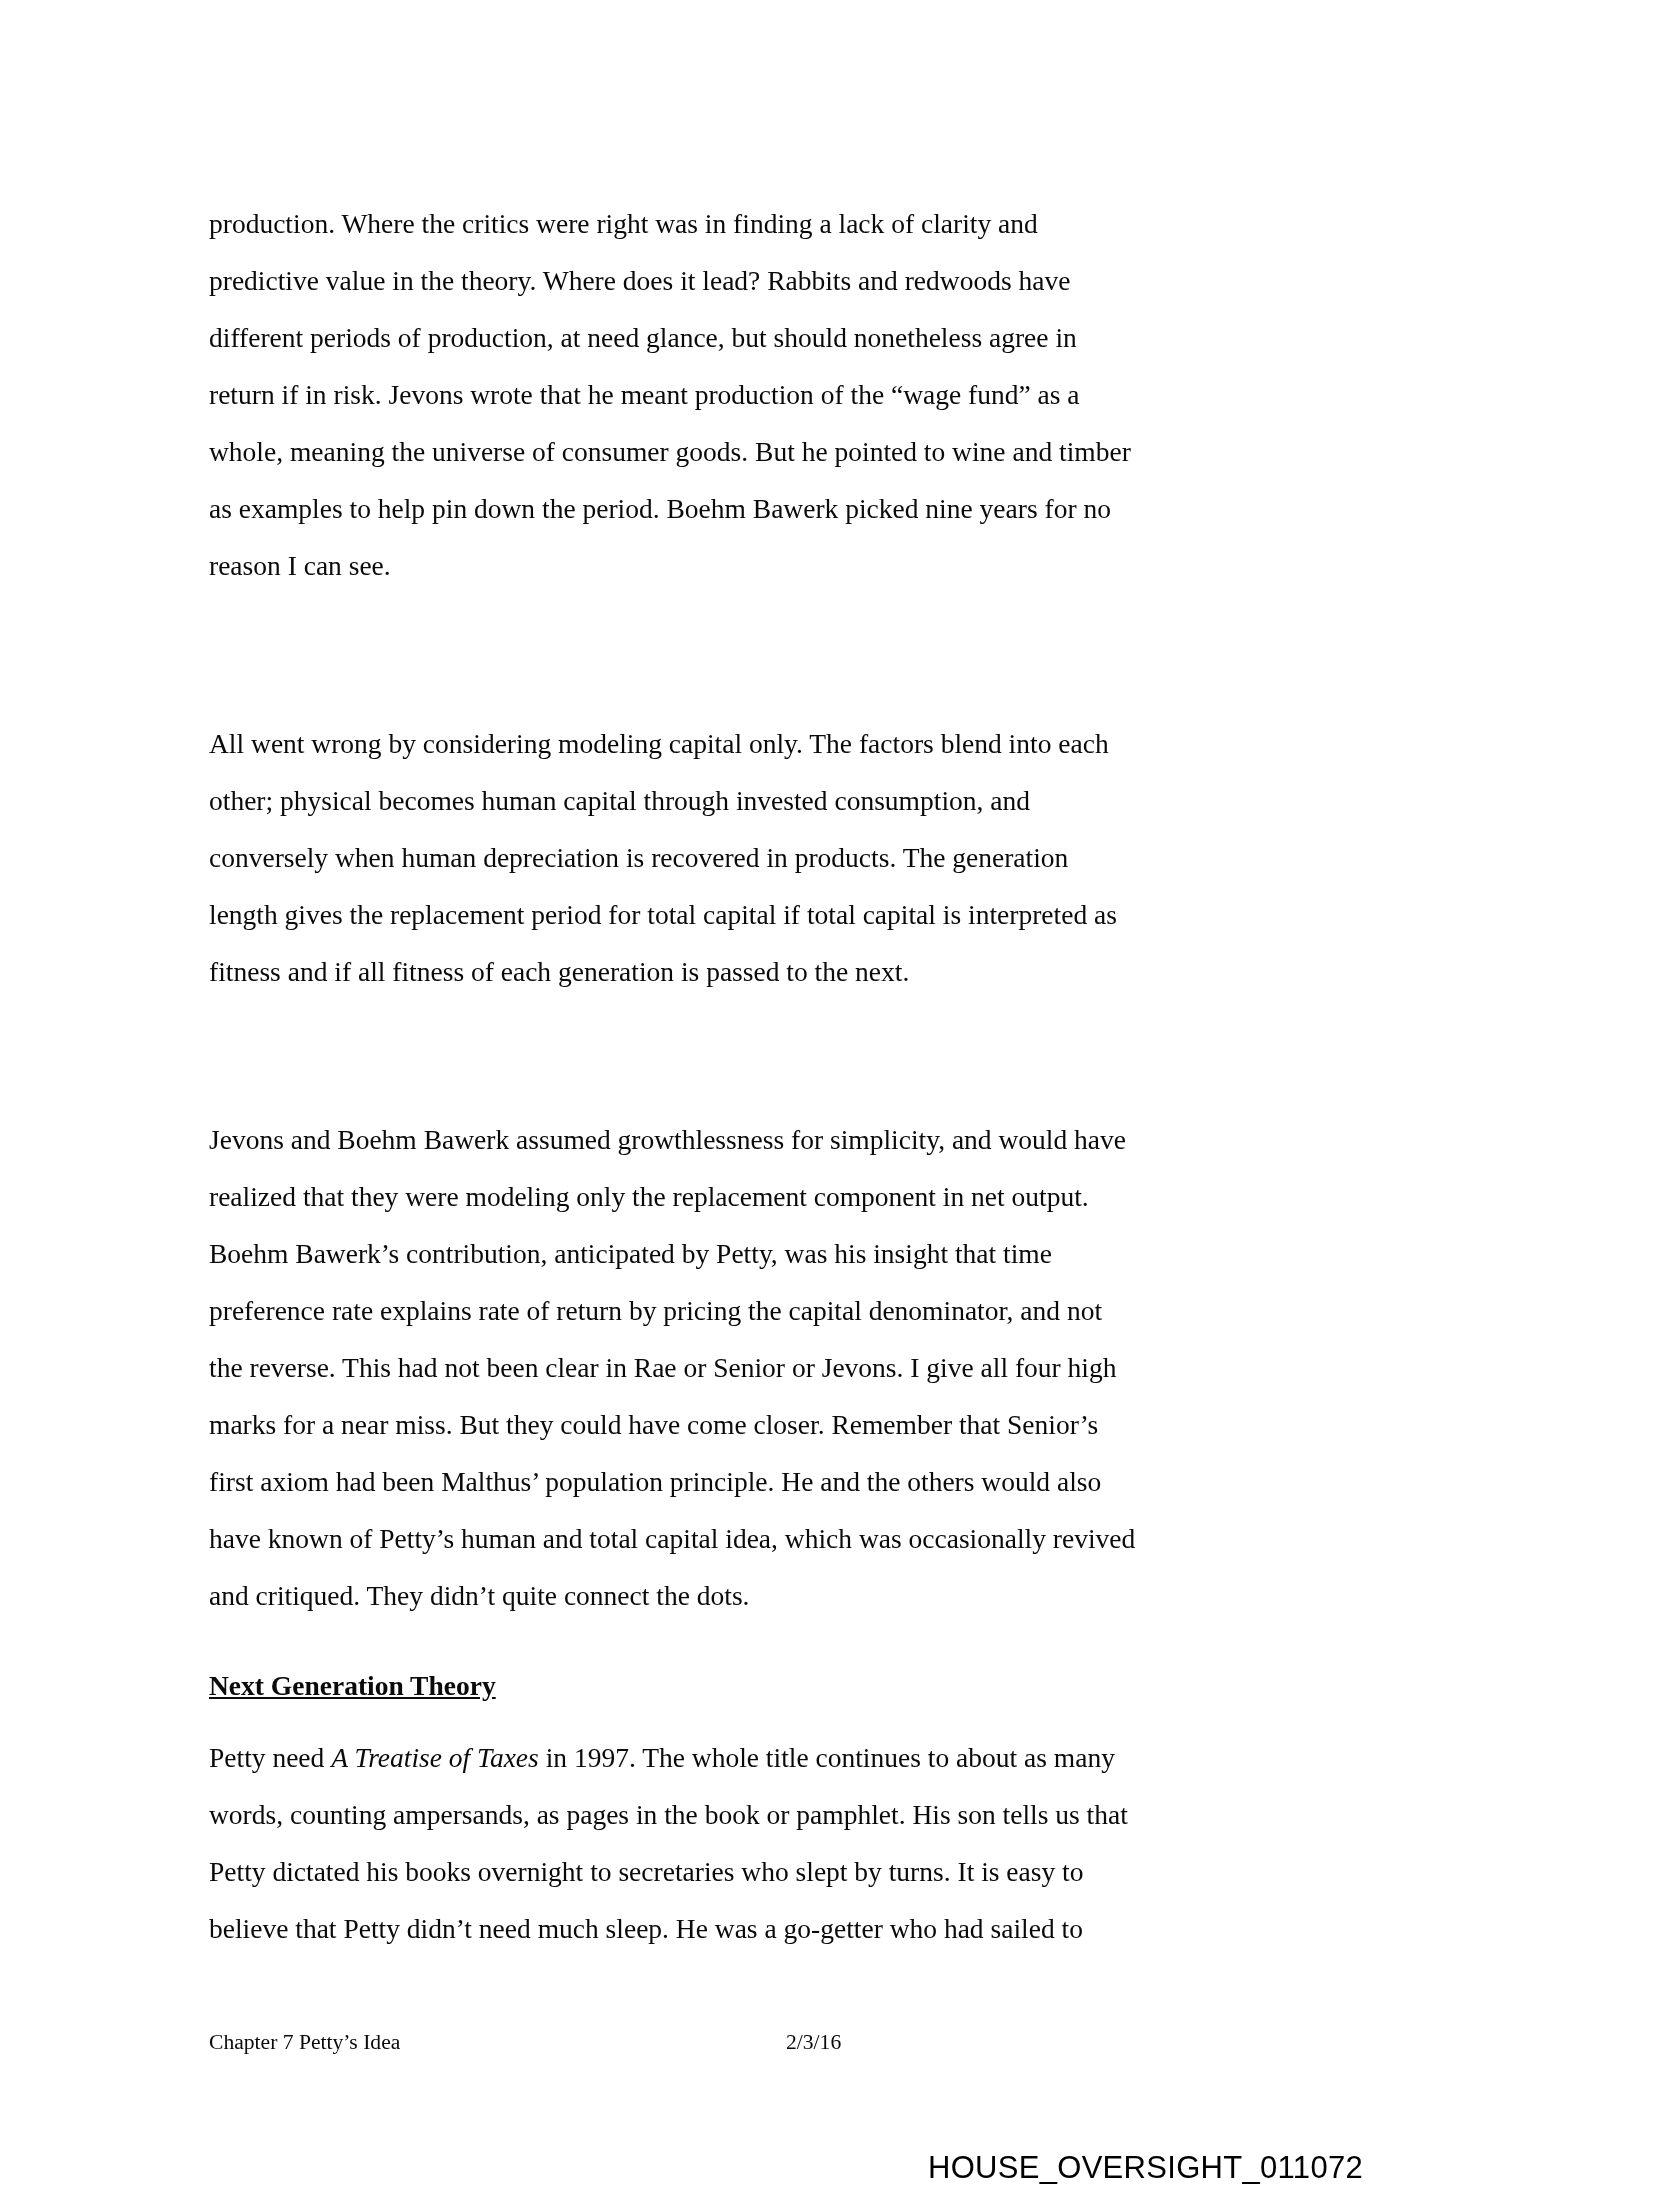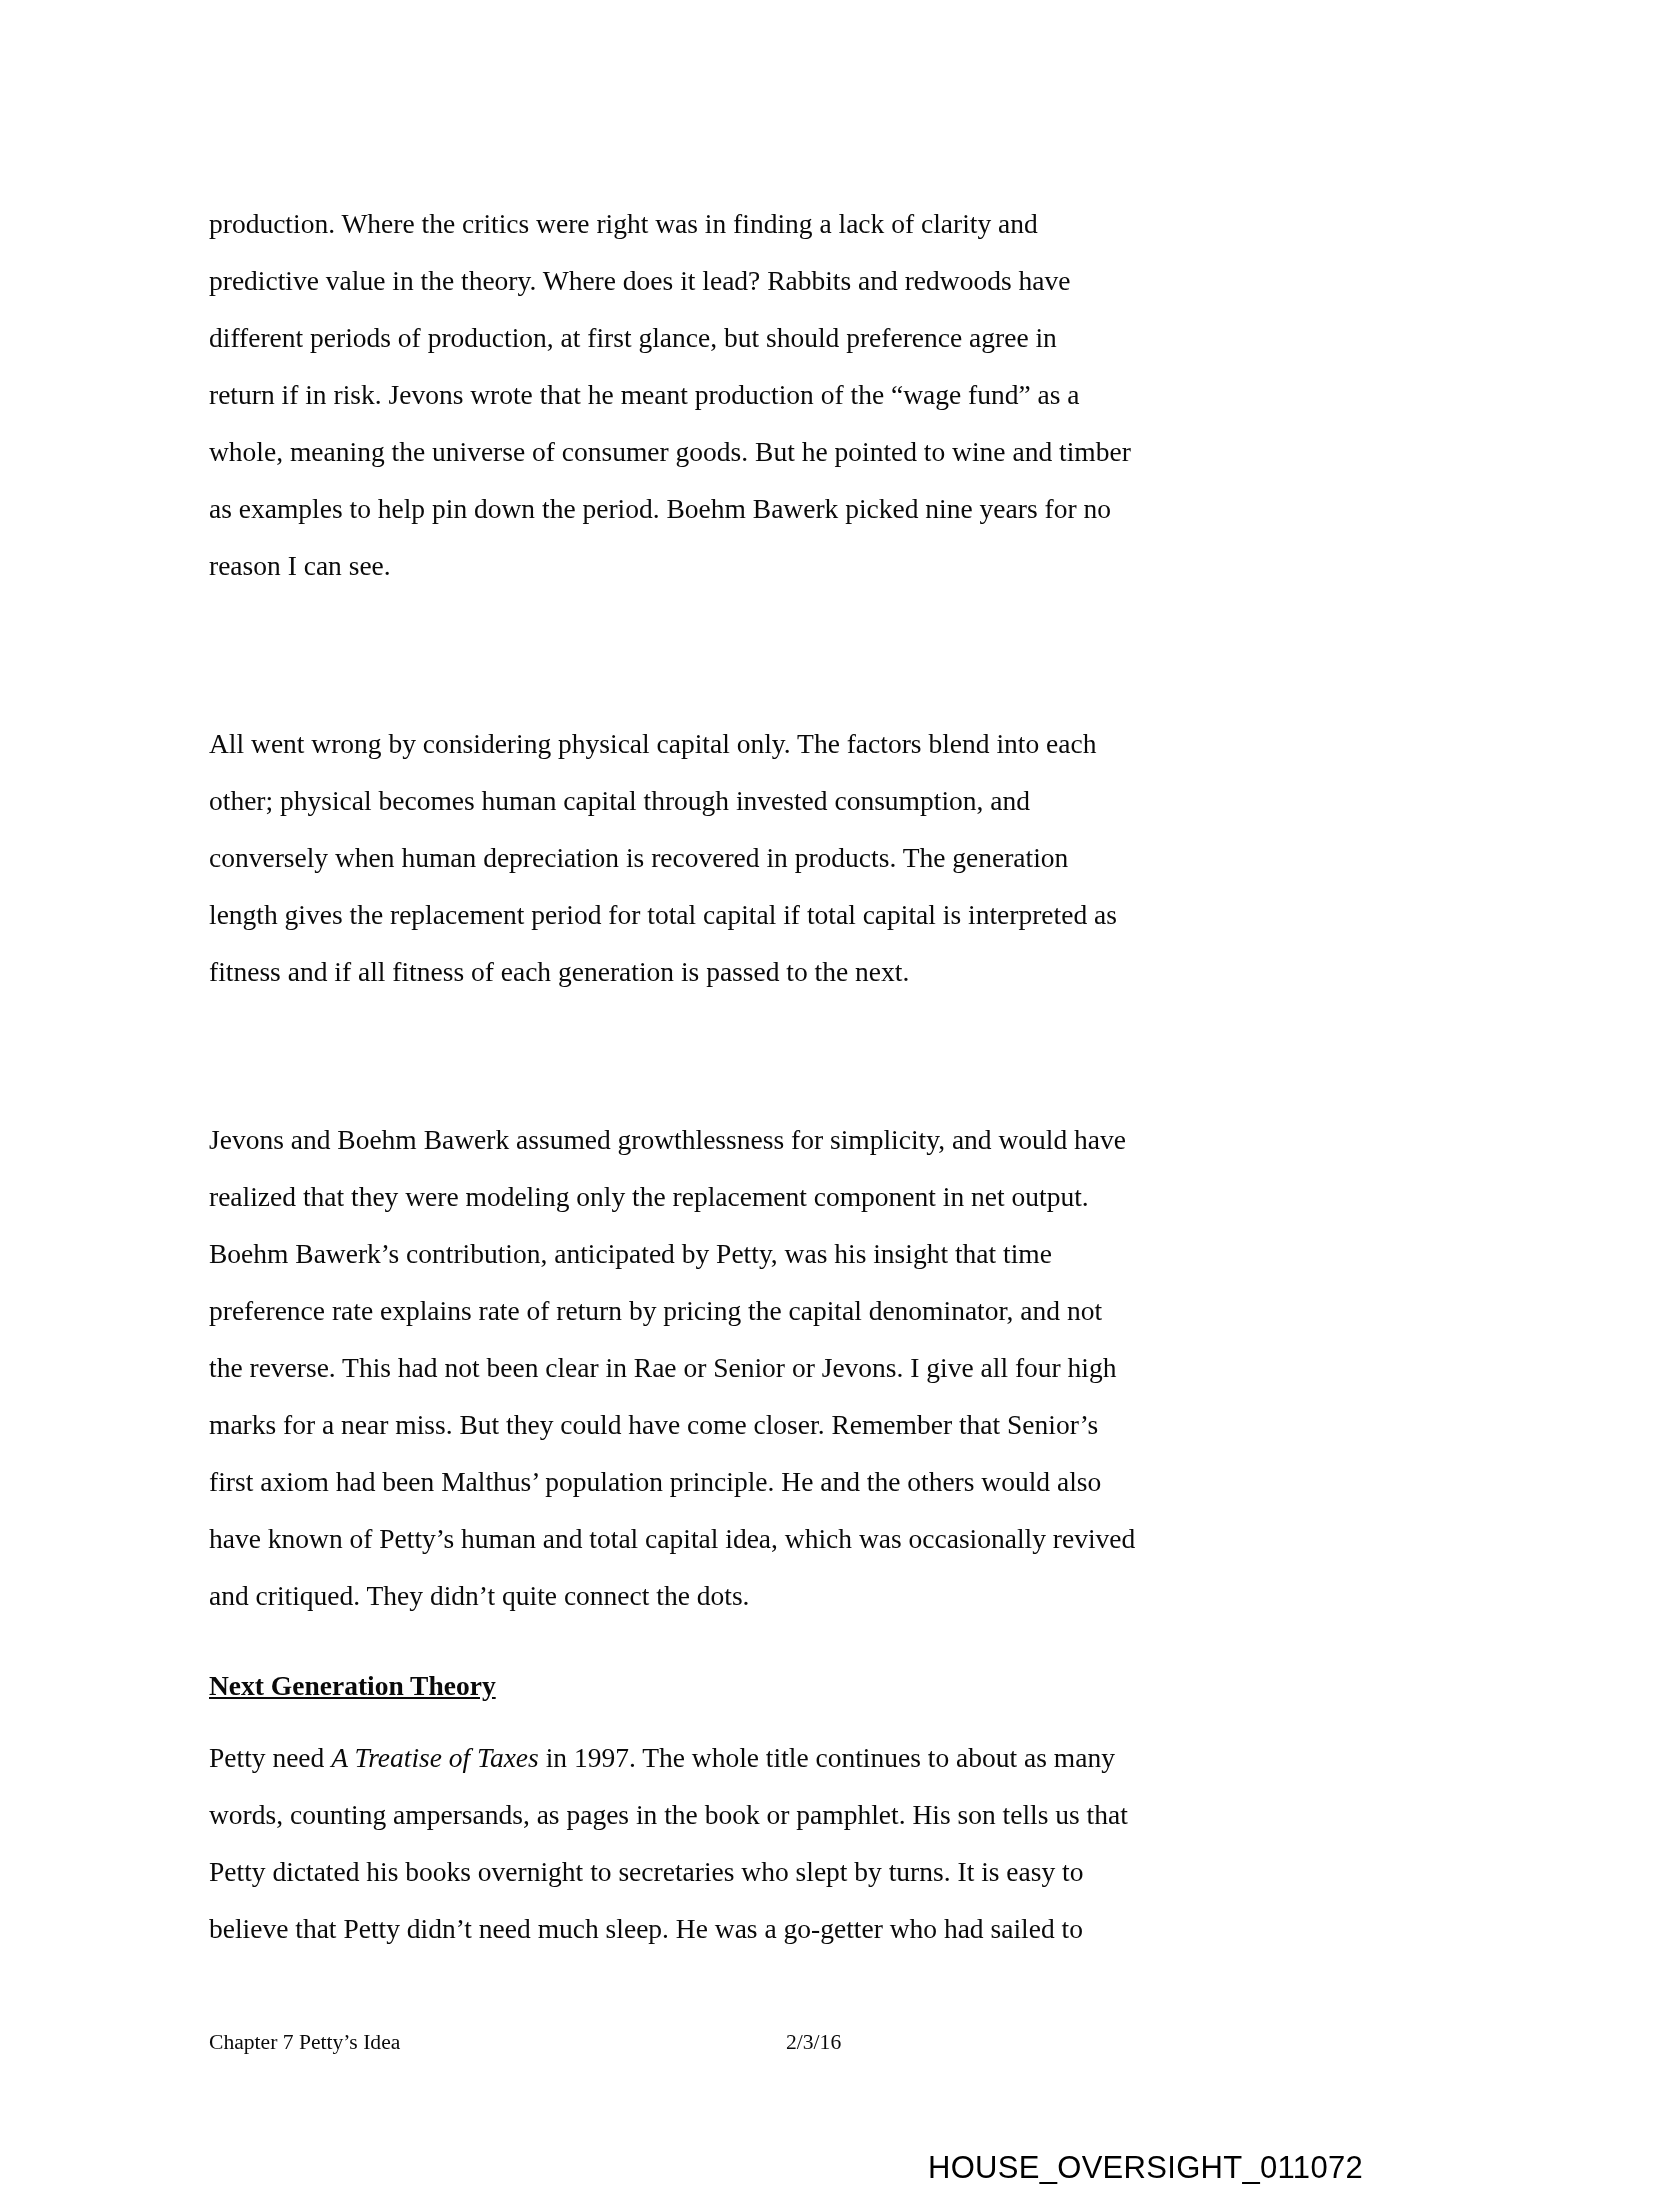--- a/index.html
+++ b/index.html
@@ -65,29 +65,29 @@
   }
 </style>
 </head>
 <body>
 
 <div class="page">
 
   <div class="block" style="top:195px">
     <div class="line">production. Where the critics were right was in finding a lack of clarity and</div>
     <div class="line">predictive value in the theory. Where does it lead? Rabbits and redwoods have</div>
-    <div class="line">different periods of production, at first glance, but should preference agree in</div>
+    <div class="line">different periods of production, at need glance, but should nonetheless agree in</div>
     <div class="line">return if in risk. Jevons wrote that he meant production of the “wage fund” as a</div>
     <div class="line">whole, meaning the universe of consumer goods. But he pointed to wine and timber</div>
     <div class="line">as examples to help pin down the period. Boehm Bawerk picked nine years for no</div>
     <div class="line">reason I can see.</div>
   </div>
 
   <div class="block" style="top:715px">
-    <div class="line">All went wrong by considering physical capital only. The factors blend into each</div>
+    <div class="line">All went wrong by considering modeling capital only. The factors blend into each</div>
     <div class="line">other; physical becomes human capital through invested consumption, and</div>
     <div class="line">conversely when human depreciation is recovered in products. The generation</div>
     <div class="line">length gives the replacement period for total capital if total capital is interpreted as</div>
     <div class="line">fitness and if all fitness of each generation is passed to the next.</div>
   </div>
 
   <div class="block" style="top:1111px">
     <div class="line">Jevons and Boehm Bawerk assumed growthlessness for simplicity, and would have</div>
     <div class="line">realized that they were modeling only the replacement component in net output.</div>
     <div class="line">Boehm Bawerk’s contribution, anticipated by Petty, was his insight that time</div>

